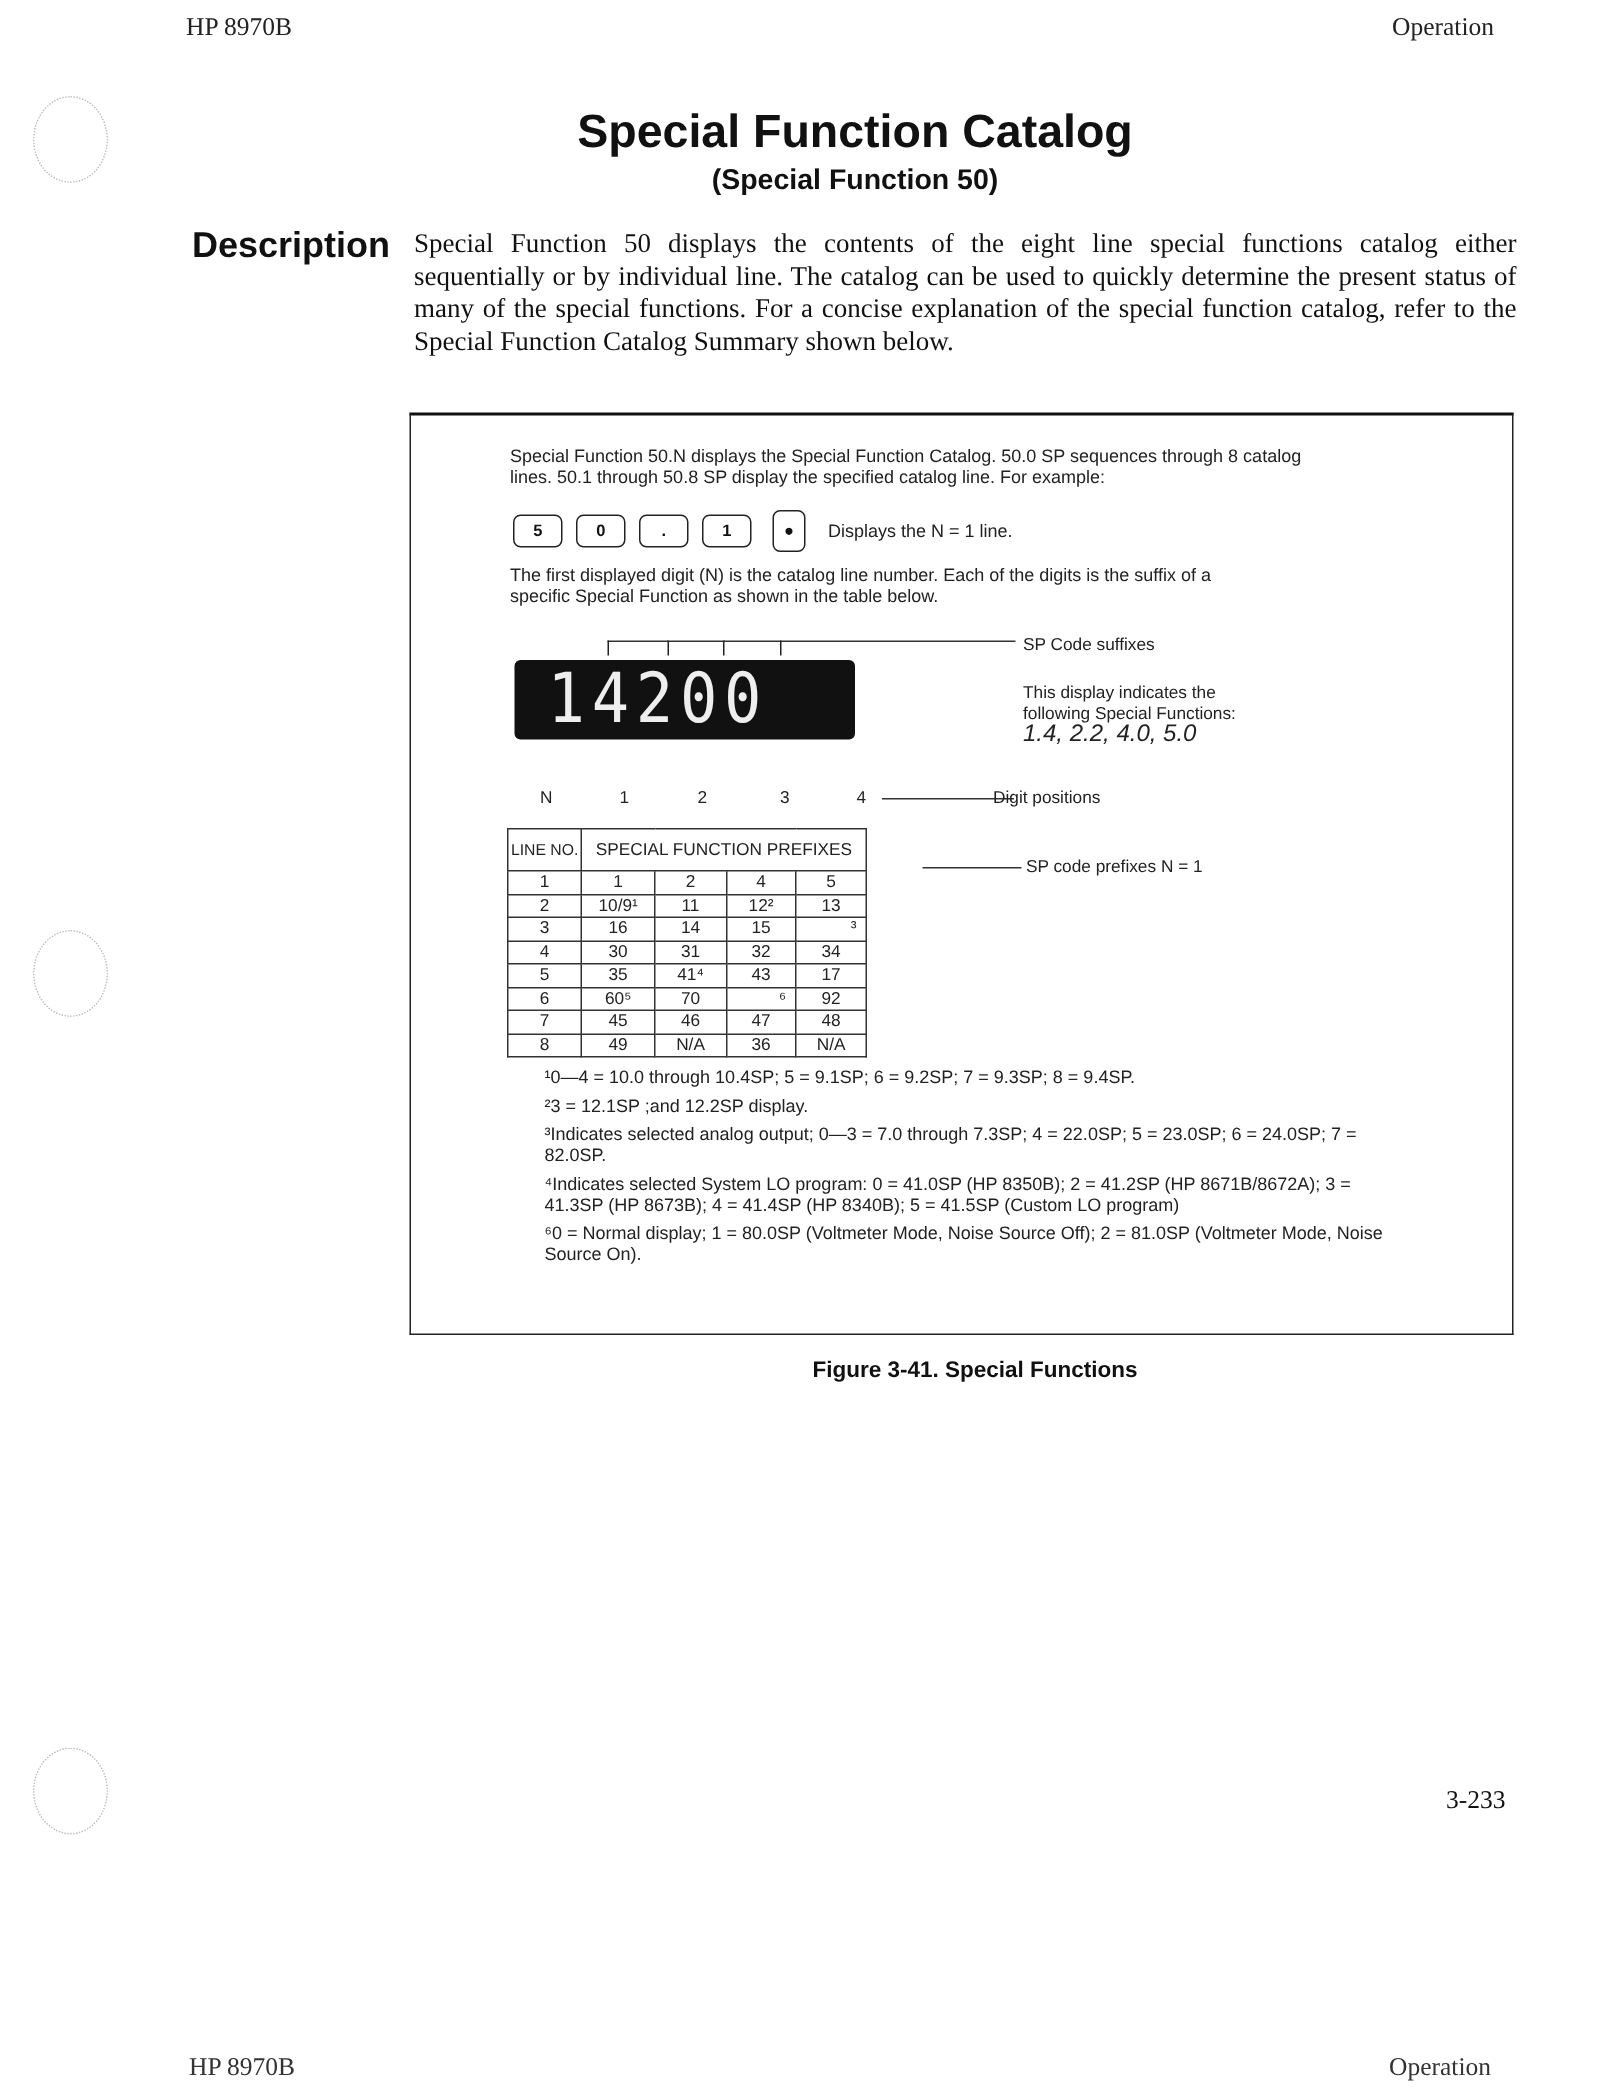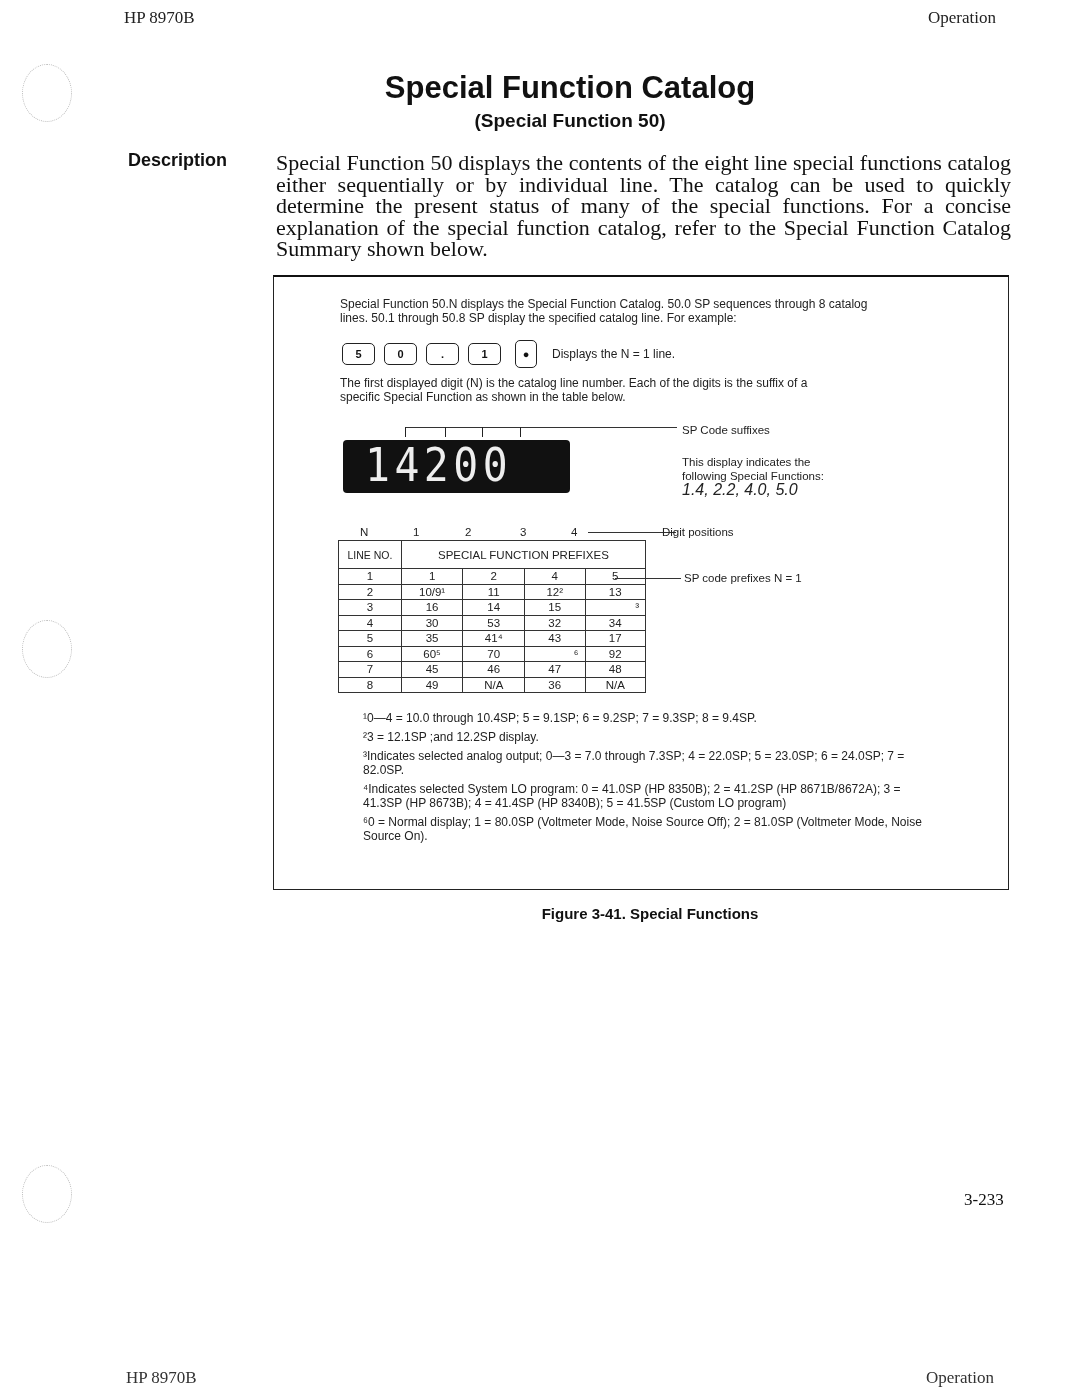--- a/index.html
+++ b/index.html
@@ -2,22 +2,22 @@
 <html><head>
 <meta charset="utf-8">
 <style>
   html,body{margin:0;padding:0;background:#ffffff;}
   body{width:1080px;height:1399px;position:relative;overflow:hidden;color:#111;font-family:"DejaVu Serif",serif;}
   .abs{position:absolute;}
   .running-head{font-family:"Liberation Serif",serif;font-size:17px;color:#222;top:8px;}
   .hole{position:absolute;left:22px;width:48px;height:56px;border:1px dotted #bbb;border-radius:50%;}
   .title{left:0;width:1140px;text-align:center;top:70px;font-family:"Liberation Sans",sans-serif;font-weight:bold;font-size:31px;}
   .subtitle{left:0;width:1140px;text-align:center;top:110px;font-family:"Liberation Sans",sans-serif;font-weight:bold;font-size:19px;}
-  .side-label{left:128px;top:150px;font-family:"Liberation Sans",sans-serif;font-weight:bold;font-size:18px;}
-  .desc{left:276px;top:152px;width:735px;font-family:"Liberation Serif",serif;font-size:22px;line-height:21.5px;text-align:justify;}
+  .side-label{left:128px;top:150px;font-family:"Liberation Sans",sans-serif;font-weight:bold;font-size:24px;}
+  .desc{left:276px;top:152px;width:735px;font-family:"Liberation Serif",serif;font-size:18px;line-height:21.5px;text-align:justify;}
   .figure-box{left:273px;top:275px;width:734px;height:612px;border:1.5px solid #222;border-top:2px solid #111;}
   .fig-text{font-family:"Liberation Sans",sans-serif;font-size:12px;line-height:14px;color:#222;}
   .keys{left:342px;top:340px;display:flex;gap:9px;align-items:center;}
   .key{width:31px;height:20px;border:1.5px solid #222;border-radius:5px;display:flex;align-items:center;justify-content:center;font-family:"Liberation Sans",sans-serif;font-weight:bold;font-size:11px;}
   .key.tall{width:20px;height:26px;margin-left:5px;}
   .led{left:343px;top:440px;width:227px;height:53px;background:#111;border-radius:4px;}
   .led-digits{left:365px;top:438px;font-family:"DejaVu Sans Mono",monospace;font-size:46px;color:#eee;letter-spacing:5px;transform:scaleX(0.9);transform-origin:left;}
   .bracket{top:427px;height:10px;border-left:1px solid #222;}
   table.sf{border-collapse:collapse;font-family:"Liberation Sans",sans-serif;font-size:11.5px;color:#222;}
   table.sf td{border:1px solid #333;text-align:center;padding:0;height:14.5px;}
@@ -76,21 +76,21 @@
 <div class="abs fig-text" style="left:682px;top:483px;font-size:16px;font-style:italic;">1.4, 2.2, 4.0, 5.0</div>
 
 <div class="abs fig-text" style="left:360px;top:525px;font-size:11.5px;">N</div>
 <div class="abs fig-text" style="left:413px;top:525px;font-size:11.5px;">1</div>
 <div class="abs fig-text" style="left:465px;top:525px;font-size:11.5px;">2</div>
 <div class="abs fig-text" style="left:520px;top:525px;font-size:11.5px;">3</div>
 <div class="abs fig-text" style="left:571px;top:525px;font-size:11.5px;">4</div>
 <div class="abs line" style="left:588px;top:532px;width:88px;"></div>
 <div class="abs fig-text" style="left:662px;top:525px;font-size:11.5px;">Digit positions</div>
 
-<table class="sf abs" style="left:338px;top:540px;width:308px;">
+<table class="sf abs" style="left:338px;top:552px;width:240px;">
   <colgroup>
       <col style="width:54px">
       <col style="width:53px">
       <col style="width:53px">
       <col style="width:52px">
       <col style="width:52px">
     </colgroup>
   <tbody>
       <tr style="height:28px;">
     <td style="font-size:10.5px;line-height:10px;">LINE NO.</td>
@@ -113,21 +113,21 @@
   <tr>
         <td>3</td>
         <td>16</td>
         <td>14</td>
         <td>15</td>
         <td style="text-align:right;padding-right:6px;">³</td>
       </tr>
   <tr>
         <td>4</td>
         <td>30</td>
-        <td>53</td>
+        <td>31</td>
         <td>32</td>
         <td>34</td>
       </tr>
   <tr>
         <td>5</td>
         <td>35</td>
         <td>41⁴</td>
         <td>43</td>
         <td>17</td>
       </tr>

